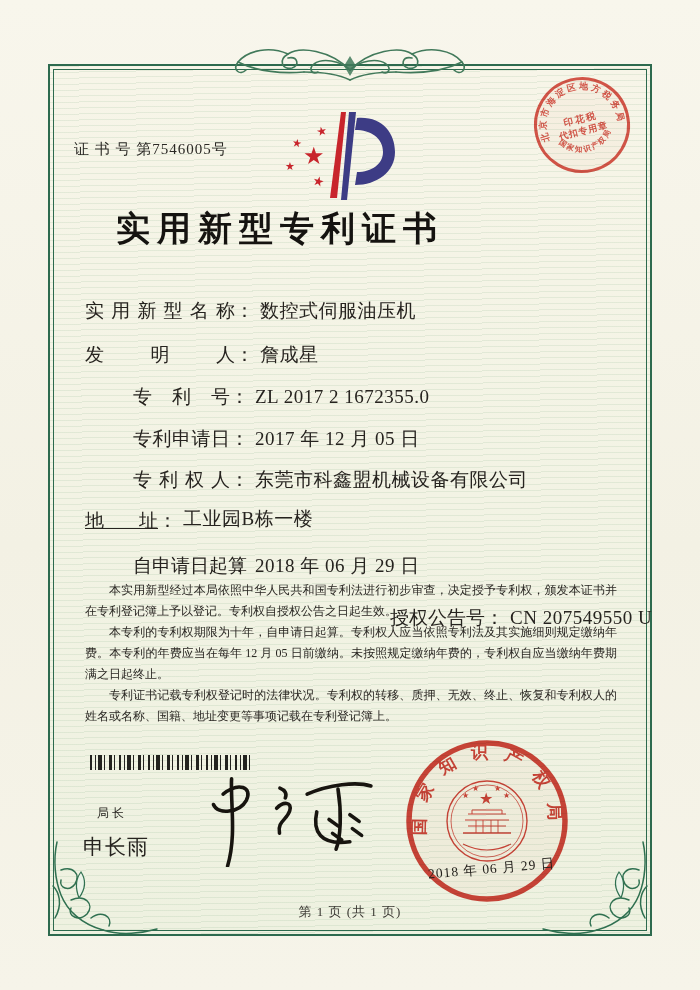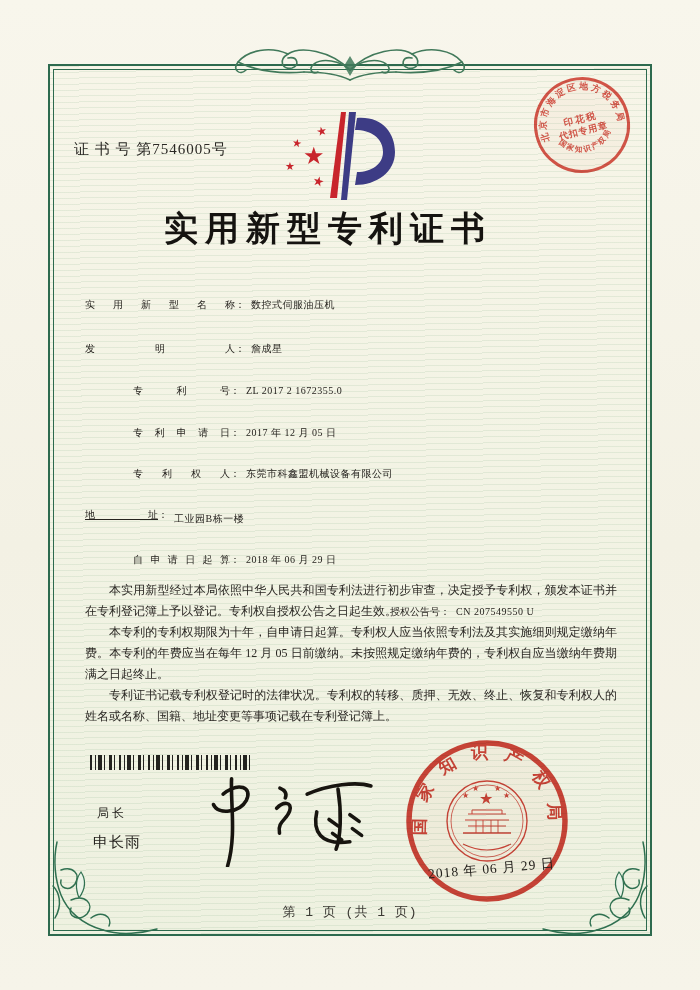--- a/index.html
+++ b/index.html
@@ -9,51 +9,51 @@
   
   .frame{position:absolute;left:48px;top:64px;width:604px;height:872px;
          border:2.5px solid #2d6a4e;box-sizing:border-box;
          background:
            repeating-linear-gradient(179deg, rgba(130,175,135,.16) 0 1px, rgba(130,175,135,0) 1px 6px),
            linear-gradient(180deg,#f7f5e8,#eef1e0);}
   .frame-inner{position:absolute;inset:3px;border:1px solid #2d6a4e;}
   .abs{position:absolute;}
   .cert-no{left:74px;top:100px;font-size:15px;letter-spacing:1px;color:#2a2824;margin-top:40px;}
   .title{left:0;top:206px;width:560px;text-align:center;font-size:34px;font-weight:700;
-         letter-spacing:7px;color:#151310;padding-left:48px;}
-  .frow{left:85px;white-space:nowrap;font-size:10px;color:#26231f;}
+         letter-spacing:7px;color:#151310;}
+  .frow{left:85px;white-space:nowrap;font-size:19px;color:#26231f;}
   .flabel{display:inline-block;text-align:justify;text-align-last:justify;vertical-align:top;}
   .wA{width:150px;} .wB{width:97px;margin-left:48px;} .wC{width:73px;text-decoration:underline;}
   .fval{margin-left:6px;letter-spacing:.5px;}
   .addrblock{display:inline-block;vertical-align:top;margin-left:6px;max-width:450px;
              white-space:normal;letter-spacing:.5px;}
   .addrblock div{line-height:21px;}
   .grant-no{position:absolute;left:305px;top:16px;white-space:nowrap;margin-top:36px;}
   .paras{left:85px;top:580px;width:532px;font-size:12px;line-height:21px;
          text-align:justify;color:#2a2723;}
   .paras p{margin:0;text-indent:2em;}
   .barcode{left:90px;top:755px;width:162px;height:15px;
     background:repeating-linear-gradient(90deg,
       #23231f 0 2px, transparent 2px 5px,
       #23231f 5px 6px, transparent 6px 8px,
       #23231f 8px 12px, transparent 12px 14px,
       #23231f 14px 15px, transparent 15px 19px,
       #23231f 19px 22px, transparent 22px 24px,
       #23231f 24px 25px, transparent 25px 29px);}
   .director-title{left:97px;top:805px;font-size:12px;letter-spacing:3px;
       font-family:Liberation Mono, monospace;color:#26231f;}
-  .director-name{left:93px;top:833px;font-size:15px;letter-spacing:1px;
+  .director-name{left:83px;top:833px;font-size:21px;letter-spacing:1px;
       font-family:"Liberation Sans","DejaVu Sans",sans-serif;color:#26231f;}
   .signature{left:180px;top:772px;}
   .seal{left:402px;top:736px;opacity:.93;mix-blend-mode:multiply;}
   .seal-date{left:428px;top:860px;font-size:13.5px;letter-spacing:1px;color:#23201c;
       transform:rotate(-5deg);white-space:nowrap;}
   .tax-stamp{left:532px;top:75px;opacity:.9;mix-blend-mode:multiply;transform:rotate(-14deg);}
   .footer{left:0;top:903px;width:700px;text-align:center;font-size:13px;
-      letter-spacing:1px;color:#3c3a34;font-family:Liberation Mono, monospace;}
+      letter-spacing:1px;color:#3c3a34;}
   .logo{left:285px;top:110px;}
   .ornament-top{left:230px;top:40px;}
   .corner-bl{left:51px;top:840px;}
   .corner-br{left:539px;top:840px;transform:scaleX(-1);}
 </style>
 </head>
 <body>
 
 <div class="page">
 

